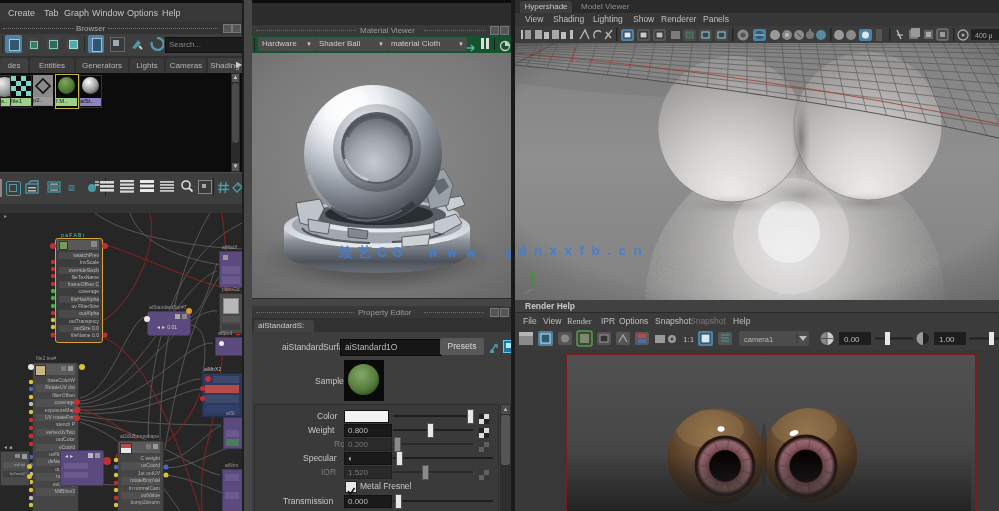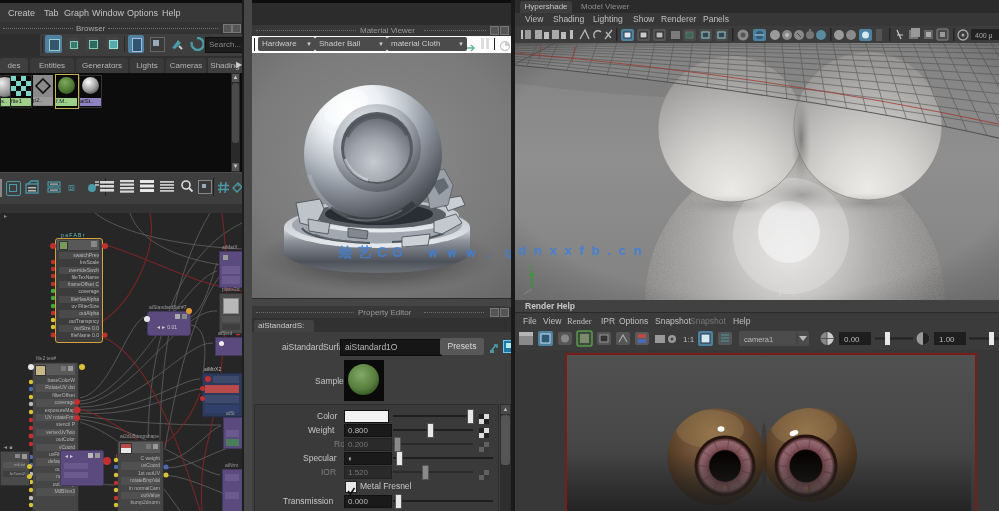--- a/index.html
+++ b/index.html
@@ -21,21 +21,21 @@
   </div>
 
   <div class="abs" style="left:0;top:22px;width:242px;height:12px;background:#333333;">
     <div class="abs" style="left:3px;top:6px;width:70px;border-top:1px dotted #777;"></div>
     <span class="abs" style="left:76px;top:2px;color:#aaa;font-size:8px;">Browser</span>
     <div class="abs" style="left:108px;top:6px;width:110px;border-top:1px dotted #777;"></div>
     <div class="abs" style="left:223px;top:2px;width:7px;height:7px;background:#555;border:1px solid #777;"></div>
     <div class="abs" style="left:232px;top:2px;width:7px;height:7px;background:#555;border:1px solid #777;"></div>
   </div>
 
-  <div class="abs" style="left:0;top:34px;width:242px;height:22px;background:#3e3e3e;margin-left:40px;">
+  <div class="abs" style="left:0;top:34px;width:242px;height:22px;background:#3e3e3e;">
     <div class="abs" style="left:2px;top:2px;width:1px;height:17px;background:#2a2a2a;"></div>
     <div class="abs" style="left:5px;top:1px;width:17px;height:18px;background:#4f81a0;border-radius:2px;">
         <div class="abs" style="left:4px;top:4px;width:9px;height:10px;background:#35576e;border:1px solid #9cc;"></div>
       </div>
     <div class="abs" style="left:27px;top:4px;width:12px;height:12px;background:#444;border-radius:2px;">
         <div class="abs" style="left:3px;top:3px;width:6px;height:6px;background:#3a7a6a;border:1px solid #7ccac0;"></div>
       </div>
     <div class="abs" style="left:46px;top:3px;width:13px;height:13px;background:#444;border-radius:2px;">
         <div class="abs" style="left:3px;top:3px;width:7px;height:7px;background:#2f6a5a;border:1px solid #7ccac0;"></div>
       </div>
@@ -442,21 +442,21 @@
   <div class="abs" style="left:0;top:3px;width:259px;height:22px;background:#2c2c2c;border-bottom:1px solid #222;"></div>
 
   <div class="abs" style="left:0;top:25px;width:259px;height:11px;background:#383838;">
     <div class="abs" style="left:4px;top:5px;width:100px;border-top:1px dotted #6a6a6a;"></div>
     <span class="abs" style="left:108px;top:1px;color:#999;font-size:8px;">Material Viewer</span>
     <div class="abs" style="left:172px;top:5px;width:62px;border-top:1px dotted #6a6a6a;"></div>
     <div class="abs" style="left:238px;top:1px;width:7px;height:7px;background:#555;border:1px solid #777;"></div>
     <div class="abs" style="left:248px;top:1px;width:7px;height:7px;background:#555;border:1px solid #777;"></div>
   </div>
 
-  <div class="abs" style="left:0;top:36px;width:275px;height:17px;background:#ffffff;">
+  <div class="abs" style="left:0;top:36px;width:275px;height:17px;background:#14532d;">
     <div class="abs" style="left:2px;top:2px;width:1px;height:13px;background:#1e1e1e;"></div>
     <div class="abs" style="left:6px;top:1px;width:53px;height:14px;background:#4b4b4b;border-radius:2px;color:#ccc;font-size:8px;line-height:14px;padding-left:4px;">Hardware<span class="abs" style="right:3px;top:0;color:#ccc;font-size:6px;">▼</span></div>
     <div class="abs" style="left:63px;top:1px;width:68px;height:14px;background:#4b4b4b;border-radius:2px;color:#ccc;font-size:8px;line-height:14px;padding-left:4px;">Shader Ball<span class="abs" style="right:3px;top:0;color:#ccc;font-size:6px;">▼</span></div>
     <div class="abs" style="left:135px;top:1px;width:76px;height:14px;background:#4b4b4b;border-radius:2px;color:#ccc;font-size:8px;line-height:14px;padding-left:4px;">material Cloth<span class="abs" style="right:3px;top:0;color:#ccc;font-size:6px;">▼</span></div>
     <div class="abs" style="left:214px;top:2px;width:12px;height:12px;"><svg width="12" height="12">
           <path d="M1 8 h7 M5 5l3 3-3 3" stroke="#5fb3a1" stroke-width="1.4" fill="none"></path>
         </svg></div>
     <div class="abs" style="left:229px;top:2px;width:10px;height:12px;">
         <div class="abs" style="left:0;top:0;width:3px;height:11px;background:#ddd;"></div>
         <div class="abs" style="left:5px;top:0;width:3px;height:11px;background:#ddd;"></div>

